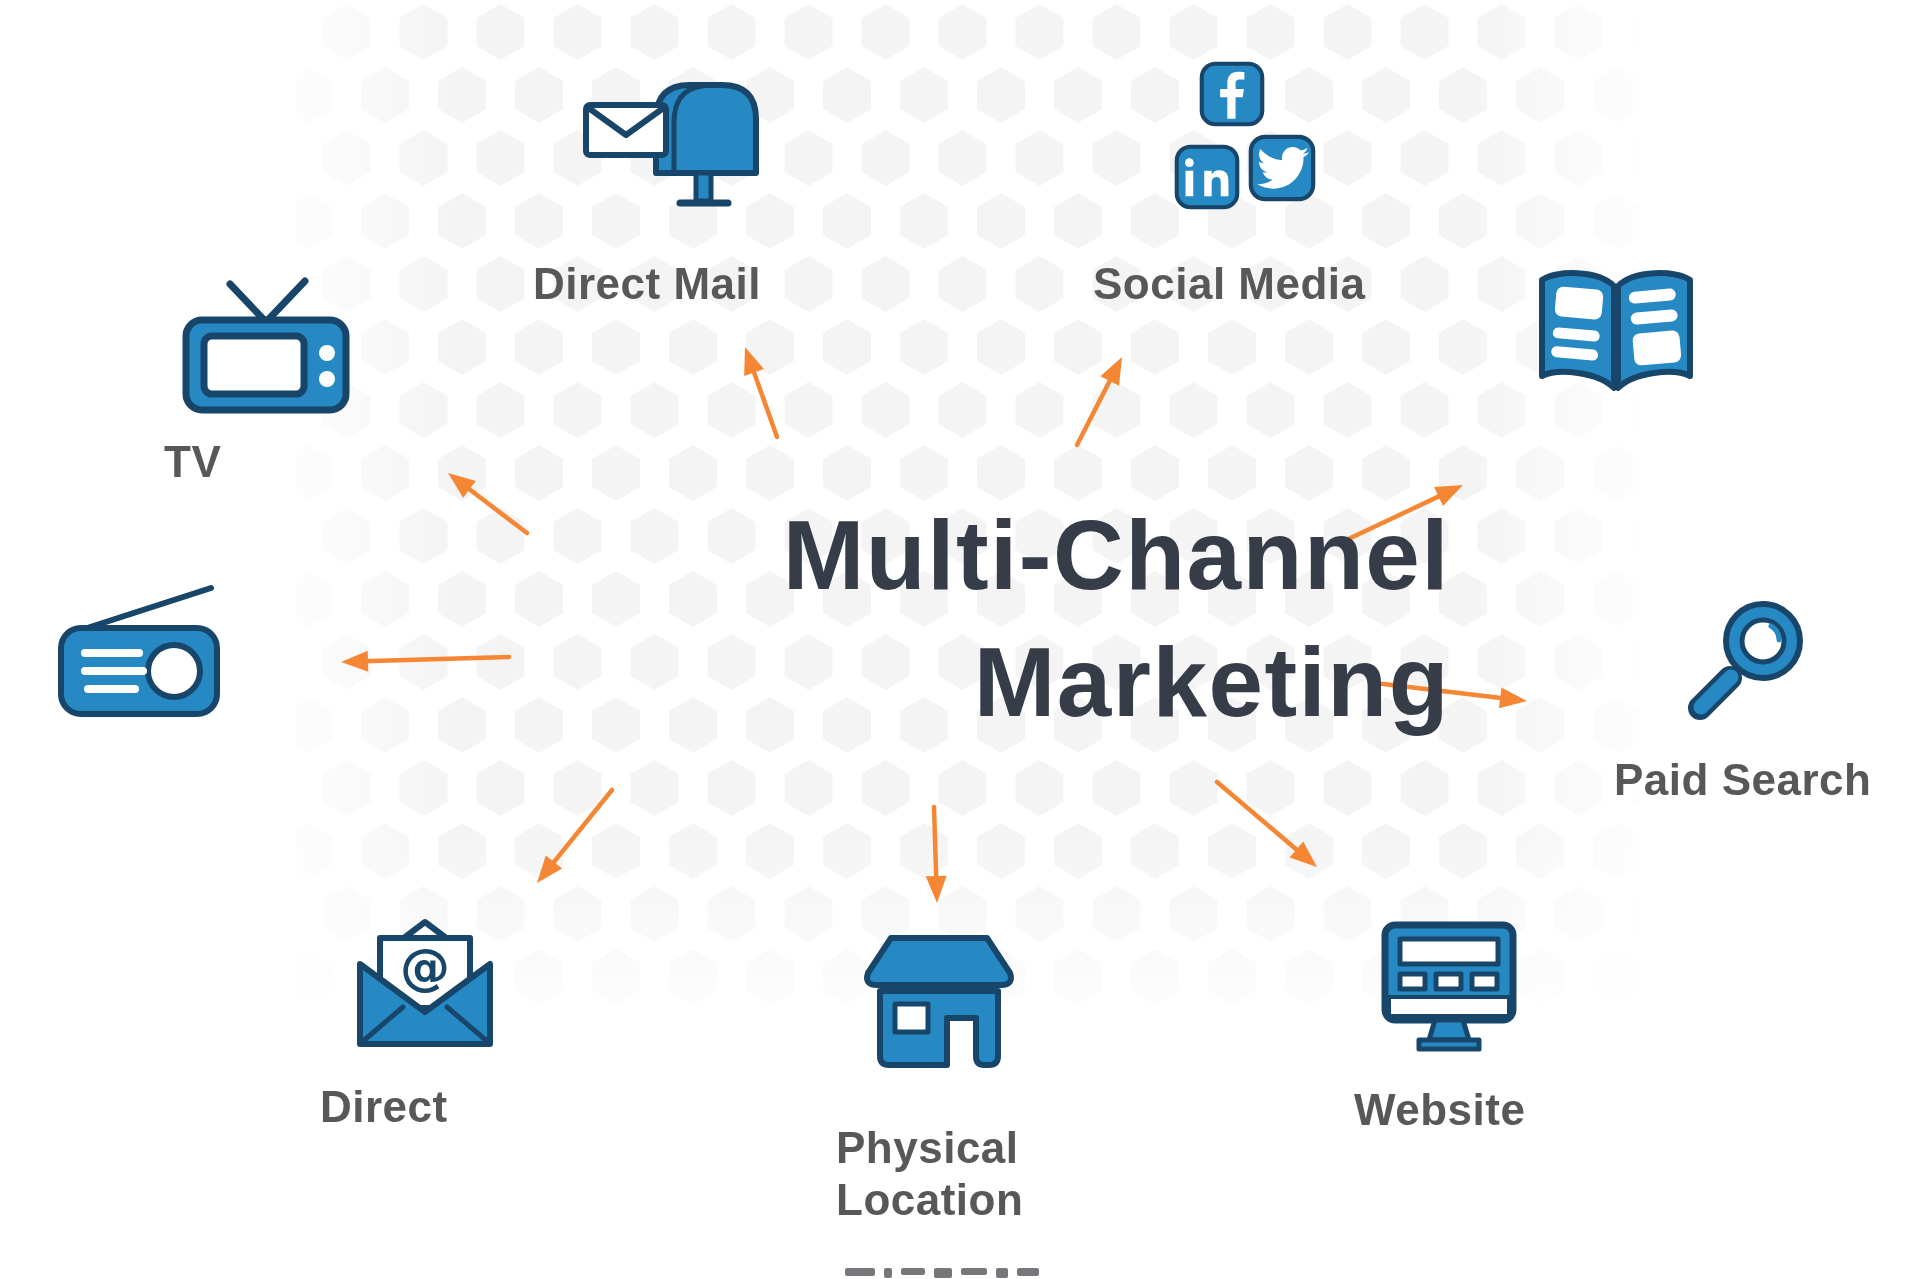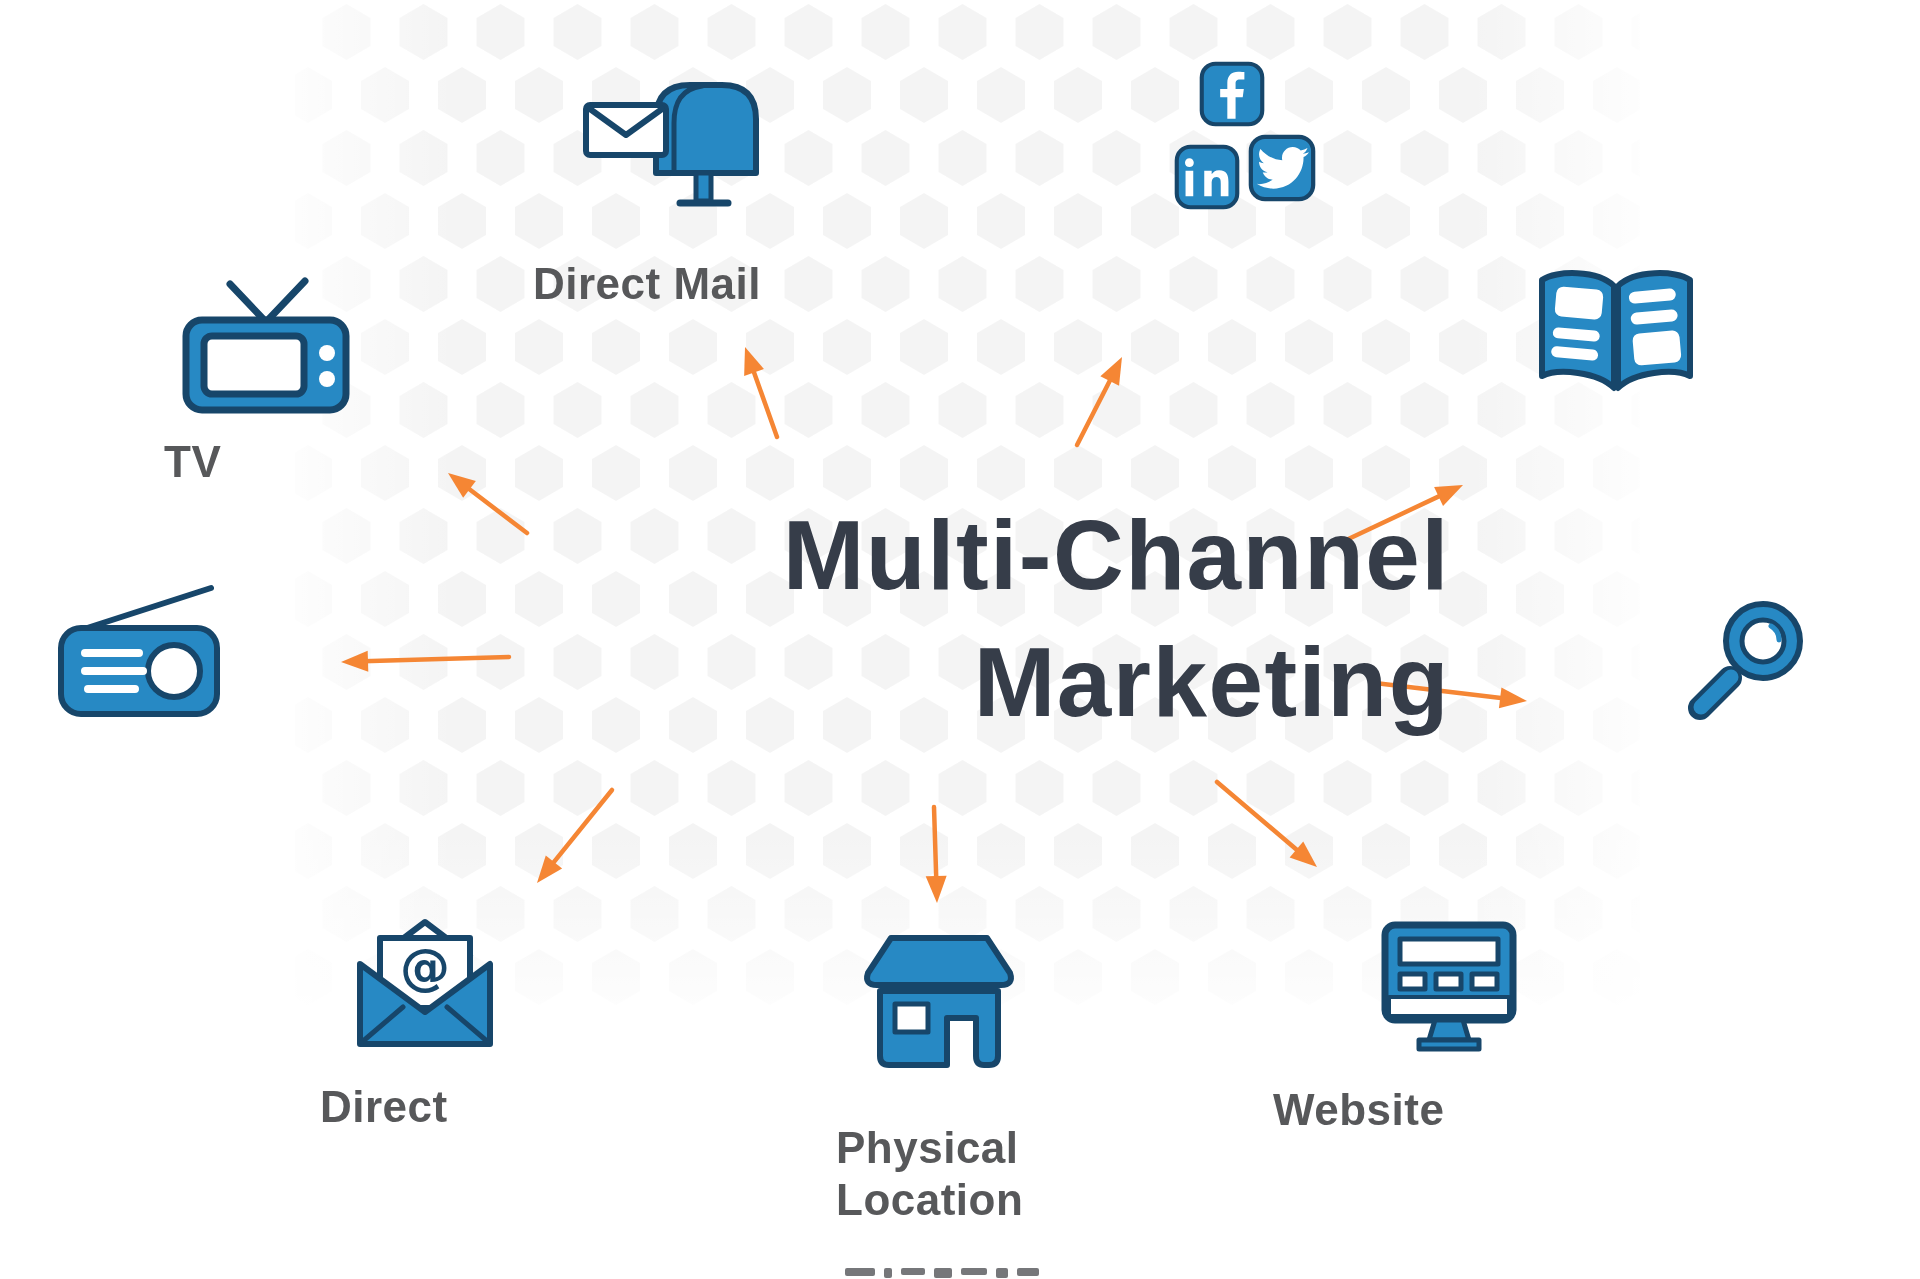--- a/index.html
+++ b/index.html
@@ -116,20 +116,21 @@
     <path class="wn" d="M13.3 21v-7.8h2.6l.4-3h-3V8.2c0-.9.3-1.5 1.6-1.5h1.6V4c-.3 0-1.2-.1-2.3-.1-2.3 0-3.9 1.4-3.9 4v2.3H7.7v3h2.6V21h3z"></path>
   </svg>
   <svg class="icon" style="left:1174px;top:143px" width="66" height="68" viewBox="0 0 24 24">
     <rect class="b" stroke-width="1.5" x="1" y="1" width="22" height="22" rx="5"></rect>
     <path class="wn" d="M7 9.7H4.2V19H7V9.7zM5.6 8.4c.9 0 1.6-.7 1.6-1.6S6.5 5.2 5.6 5.2 4 5.9 4 6.8s.7 1.6 1.6 1.6zM19.8 19h-2.8v-4.5c0-1.1 0-2.5-1.5-2.5s-1.8 1.2-1.8 2.4V19H11V9.7h2.7V11c.4-.7 1.3-1.5 2.7-1.5 2.9 0 3.4 1.9 3.4 4.3V19z"></path>
   </svg>
   <svg class="icon" style="left:1247px;top:134px" width="70" height="68" viewBox="0 0 24 24">
     <rect class="b" stroke-width="1.5" x="1" y="1" width="22" height="22" rx="5"></rect>
     <path class="wn" d="M19.6 8.1v.5c0 5-3.8 10.7-10.7 10.7-2.1 0-4.1-.6-5.8-1.7.3 0 .6.1.9.1 1.8 0 3.4-.6 4.7-1.6-1.6 0-3-1.1-3.5-2.6.2 0 .5.1.7.1.3 0 .7 0 1-.1-1.7-.3-3-1.8-3-3.7.5.3 1.1.4 1.7.5-1-.7-1.7-1.9-1.7-3.1 0-.7.2-1.3.5-1.9 1.9 2.3 4.6 3.8 7.7 4-.1-.3-.1-.6-.1-.9 0-2.1 1.7-3.8 3.8-3.8 1.1 0 2.1.5 2.8 1.2.9-.2 1.7-.5 2.4-.9-.3.9-.9 1.6-1.7 2.1.8-.1 1.5-.3 2.2-.6-.4.7-1.1 1.4-1.9 1.7z"></path>
   </svg>
+  <div class="label" style="left:1093px;top:258px;width:300px">Social Media</div>
 
   <svg class="icon" style="left:178px;top:276px" width="175" height="140" viewBox="0 0 175 140">
     <path class="ln" stroke-width="7" d="M52 8 L88 46 L127 5"></path>
     <rect class="b" stroke-width="7" x="8" y="44" width="160" height="90" rx="16"></rect>
     <rect class="w" stroke-width="7" x="26" y="60" width="100" height="58" rx="8"></rect>
     <circle class="wn" cx="149" cy="77" r="8"></circle>
     <circle class="wn" cx="149" cy="103" r="8"></circle>
   </svg>
   <div class="label" style="left:164px;top:436px;width:200px">TV</div>
 
@@ -155,20 +156,21 @@
     <path class="lw" stroke-width="8" d="M30 75 H84 M30 93 H88 M33 111 H80"></path>
   </svg>
 
   <svg class="icon" style="left:1680px;top:592px" width="130" height="135" viewBox="0 0 130 135">
     <path class="ln" stroke-width="24" d="M20 116 L50 86"></path>
     <path class="lb" stroke-width="15" d="M21 115 L51 85"></path>
     <circle class="b" stroke-width="6" cx="83" cy="49" r="37"></circle>
     <circle class="w" stroke-width="5" cx="83" cy="49" r="21"></circle>
     <path class="lb" stroke-width="5" d="M91 34 a16 16 0 0 1 8 14"></path>
   </svg>
+  <div class="label" style="left:1614px;top:754px;width:300px">Paid Search</div>
 
   <svg class="icon" style="left:350px;top:912px" width="150" height="143" viewBox="0 0 150 143">
     <path class="w" stroke-width="6" d="M30 44 L75 10 L120 44 Z"></path>
     <rect class="w" stroke-width="6" x="30" y="26" width="90" height="70"></rect>
     <text class="nf" x="75" y="72" font-size="50" font-weight="bold" text-anchor="middle" font-family="DejaVu Sans, sans-serif">@</text>
     <path class="b" stroke-width="6" d="M10 52 L75 100 L140 52 V132 H10 Z"></path>
     <path class="ln" stroke-width="5" d="M12 130 L53 95 M138 130 L97 95"></path>
   </svg>
   <div class="label" style="left:320px;top:1081px;width:200px">Direct</div>
 
@@ -182,21 +184,21 @@
   <svg class="icon" style="left:1378px;top:918px" width="142" height="147" viewBox="0 0 142 147">
     <rect class="b" stroke-width="7" x="7" y="7" width="128" height="95" rx="10"></rect>
     <rect class="w" stroke-width="5" x="22" y="21" width="98" height="25"></rect>
     <rect class="w" stroke-width="5" x="22" y="56" width="25" height="15"></rect>
     <rect class="w" stroke-width="5" x="58" y="56" width="25" height="15"></rect>
     <rect class="w" stroke-width="5" x="94" y="56" width="25" height="15"></rect>
     <rect class="w" stroke-width="4" x="11" y="79" width="120" height="19"></rect>
     <path class="b" stroke-width="5" d="M57 102 L51 122 H91 L85 102 Z"></path>
     <rect class="b" stroke-width="5" x="41" y="122" width="60" height="9"></rect>
   </svg>
-  <div class="label" style="left:1273px;top:1084px;width:200px">Website</div>
+  <div class="label" style="left:1354px;top:1084px;width:200px">Website</div>
 
   <div class="crop-frag">
     <span style="width:30px;height:8px"></span>
       <span style="width:8px;height:10px"></span>
     <span style="width:24px;height:7px"></span>
       <span style="width:18px;height:10px"></span>
     <span style="width:26px;height:7px"></span>
       <span style="width:12px;height:10px"></span>
     <span style="width:22px;height:8px"></span>
   </div>

